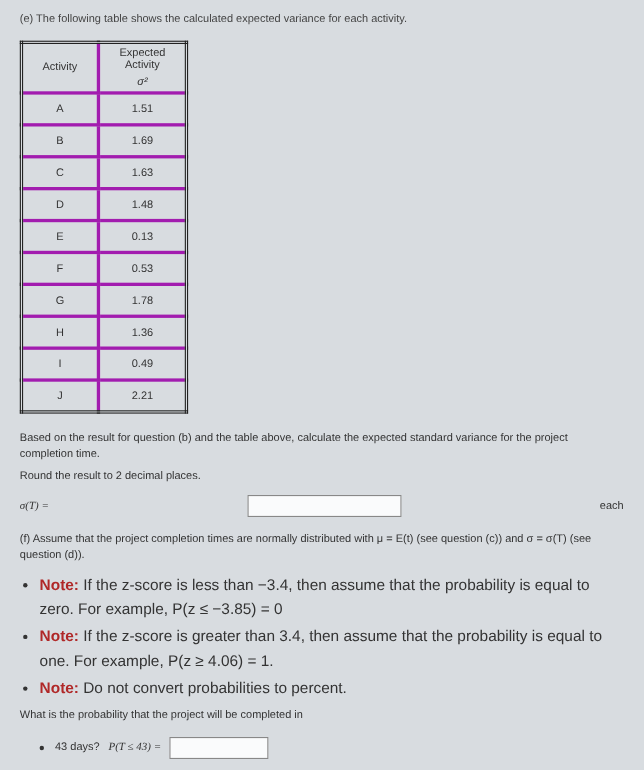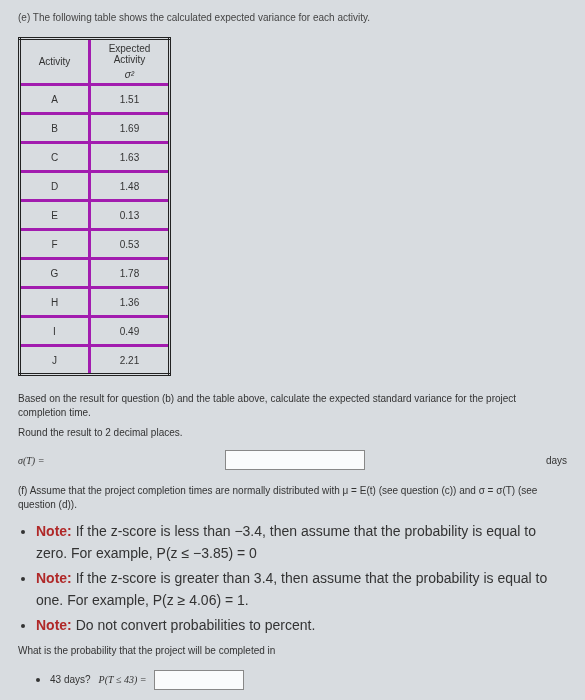--- a/index.html
+++ b/index.html
@@ -92,21 +92,21 @@
       </tr>
     </tbody>
 </table>
 
 <div class="para">Based on the result for question (b) and the table above, calculate the expected standard variance for the project completion time.</div>
 <div class="para">Round the result to 2 decimal places.</div>
 
 <div class="answer-row">
   <span class="lhs math-i">σ(T) =</span>
   <input class="ans-input" type="text" style="">
-  <span>days</span>
+  <span>each</span>
 </div>
 
 <div class="para">(f) Assume that the project completion times are normally distributed with μ = E(t)  (see question (c)) and σ = σ(T) (see question (d)).</div>
 
 <ul class="bullets">
   <li><span class="note-red">Note:</span><span> If the z-score is less than −3.4, then assume that the probability is equal to zero. For example, P(z ≤ −3.85) = 0</span></li>
   <li><span class="note-red">Note:</span><span> If the z-score is greater than 3.4, then assume that the probability is equal to one. For example, P(z ≥ 4.06) = 1.</span></li>
   <li><span class="note-red">Note:</span><span> Do not convert probabilities to percent.</span></li>
 </ul>
 

